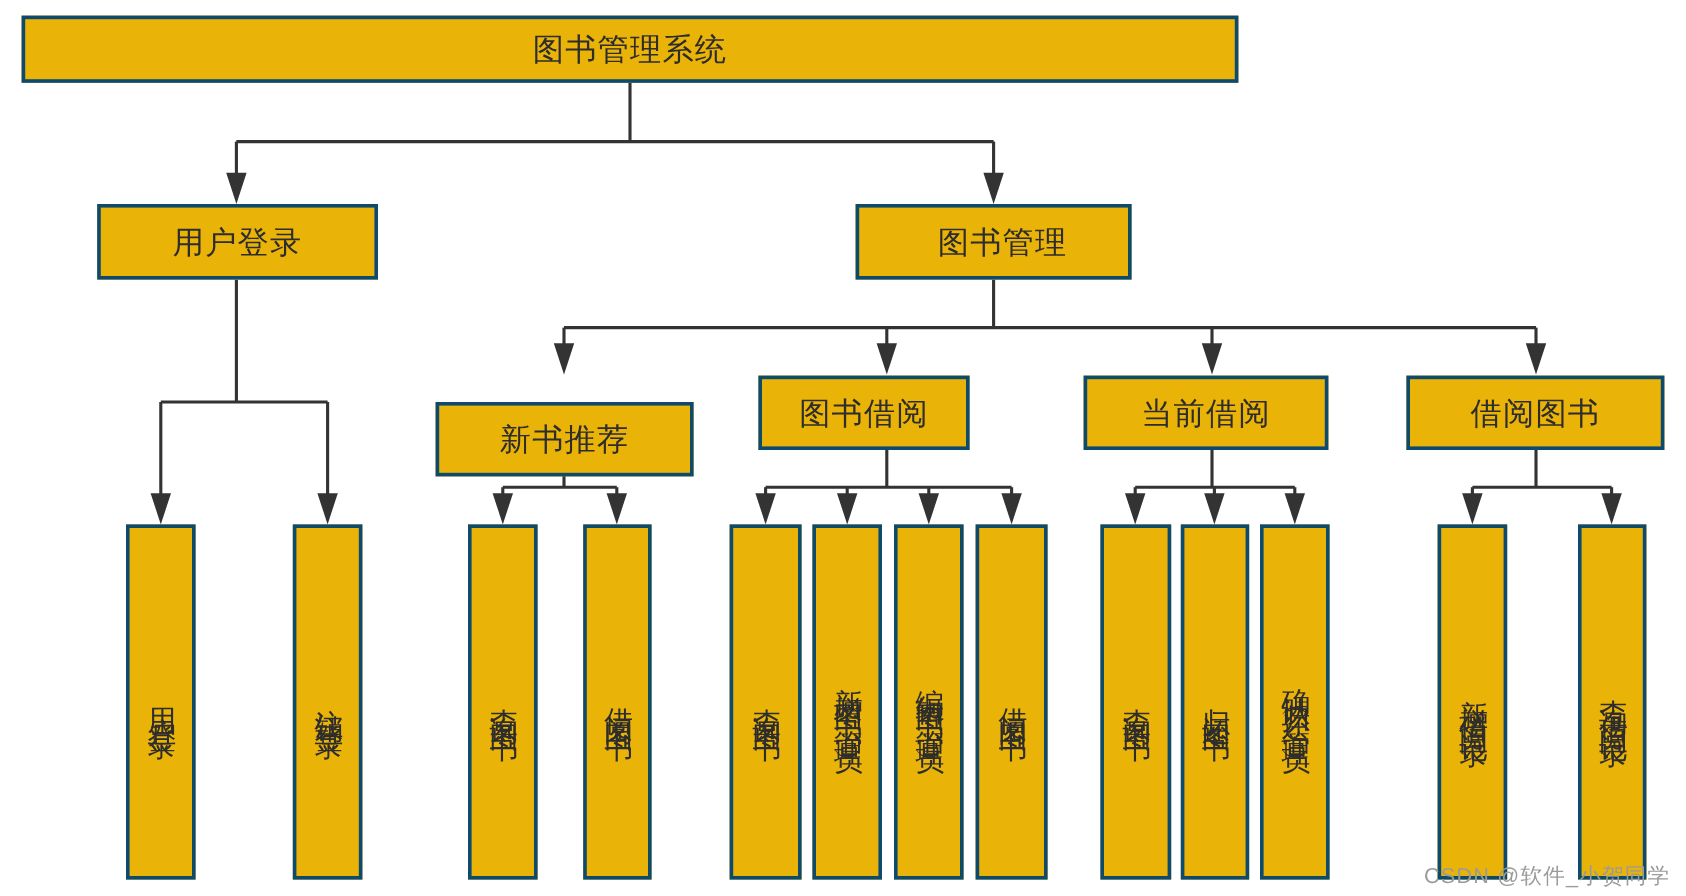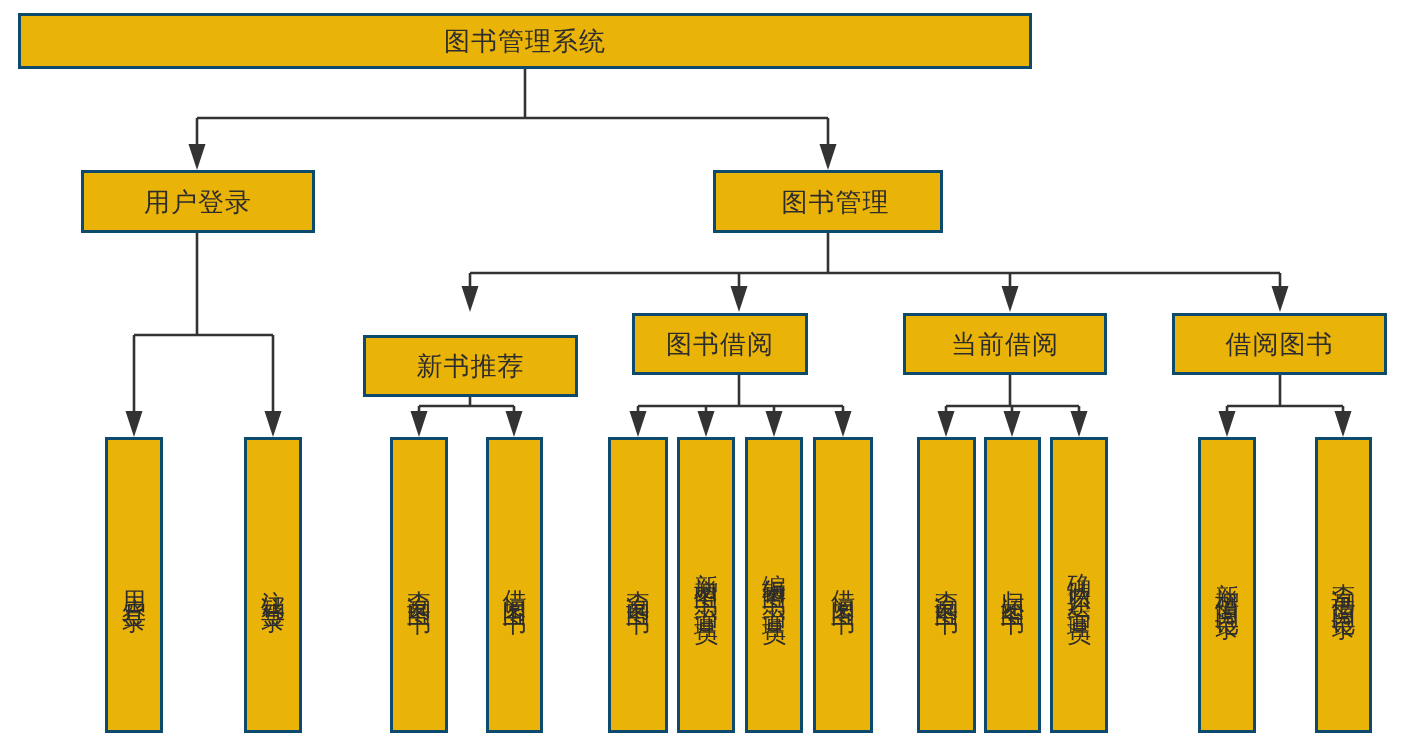--- a/index.html
+++ b/index.html
@@ -147,14 +147,15 @@
   <div class="box leaf" style="left:745px; top:437px; width:58px; height:296px;">编辑图书（管理员）</div>
   <div class="box leaf" style="left:813px; top:437px; width:60px; height:296px;">借阅图书</div>
 
   <div class="box leaf" style="left:917px; top:437px; width:59px; height:296px;">查询图书</div>
   <div class="box leaf" style="left:984px; top:437px; width:57px; height:296px;">归还图书</div>
   <div class="box leaf" style="left:1050px; top:437px; width:58px; height:296px;">确认归还（管理员）</div>
 
   <div class="box leaf" style="left:1198px; top:437px; width:58px; height:296px;">新增借阅记录</div>
   <div class="box leaf" style="left:1315px; top:437px; width:57px; height:296px;">查询借阅记录</div>
 
+  <div id="watermark">CSDN @软件_小贺同学</div>
 
 </div>
 
 </body></html>

